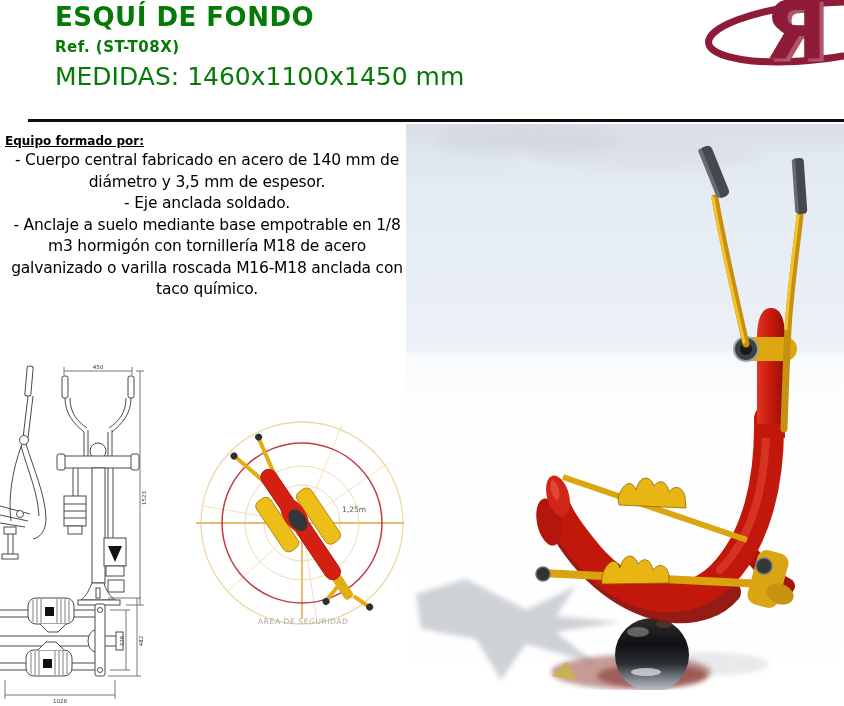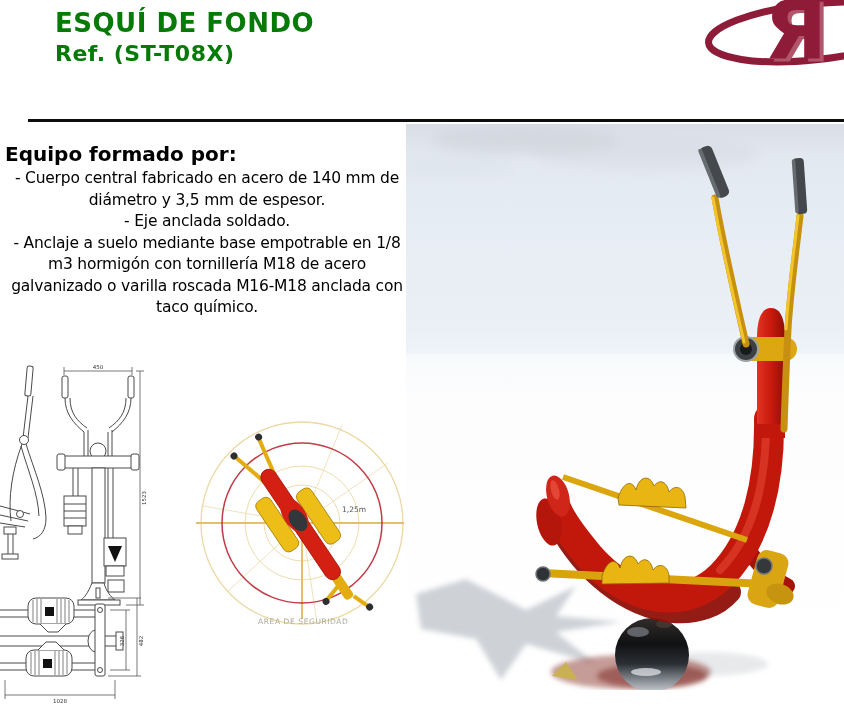--- a/index.html
+++ b/index.html
@@ -1,29 +1,29 @@
 <!DOCTYPE html>
 <html><head>
 <meta charset="utf-8">
 <style>
   html,body{margin:0;padding:0;}
   .page{
     position:relative;width:844px;height:706px;background:#ffffff;
     overflow:hidden;font-family:"DejaVu Sans",sans-serif;
   }
   
-  .title-block{position:absolute;left:55px;top:8px;color:#067a06;}
+  .title-block{position:absolute;left:55px;top:2px;color:#067a06;}
   .title-line1{font-size:26px;font-weight:bold;line-height:31px;letter-spacing:.5px;}
-  .title-line2{font-size:22px;font-weight:bold;line-height:29px;letter-spacing:.5px;}
+  .title-line2{font-size:15px;font-weight:bold;line-height:29px;letter-spacing:.5px;}
   .title-line3{font-size:25px;font-weight:normal;line-height:30px;}
   .logo{position:absolute;left:703px;top:0;width:141px;height:78px;}
   .divider{position:absolute;left:28px;top:119px;width:816px;height:3px;background:#0d0d0d;}
   
   .equip{position:absolute;left:5px;top:130px;width:404px;color:#000;}
-  .equip-heading{font-size:20px;font-weight:bold;margin:12px 0 2px 0;}
+  .equip-heading{font-size:12px;font-weight:bold;text-decoration:underline;margin:4px 0 2px 0;}
   .equip-item{font-size:15.5px;line-height:21.5px;letter-spacing:-.2px;text-align:center;}
   
   .render{
     position:absolute;left:406px;top:124px;width:438px;height:566px;
     background:linear-gradient(180deg,#d9dee6 0%,#e3e9f1 6%,#e7edf4 20%,
       #eaf0f6 36%,#eef3f8 40.2%,#f7fafc 40.8%,#fdfdfe 48%,#ffffff 100%);
   }
   .render svg{position:absolute;left:0;top:0;}
   .abs{position:absolute;}
   .dim-text{font-size:5.5px;fill:#333;font-family:"DejaVu Sans",sans-serif;}
@@ -31,20 +31,21 @@
   .plan-area{font-size:7.5px;fill:#a9a99b;letter-spacing:.6px;font-family:"DejaVu Sans",sans-serif;}
 </style>
 </head>
 <body>
 
 <div class="page">
 
   <div class="title-block">
     <div class="title-line1">ESQUÍ DE FONDO</div>
     <div class="title-line2">Ref. (ST-T08X)</div>
+    <div class="title-line3">MEDIDAS: 1460x1100x1450 mm</div>
   </div>
 
   <svg class="logo" viewBox="0 0 141 78">
     <g transform="rotate(-6 110 32)">
       <ellipse cx="110" cy="32" rx="105" ry="28" fill="none" stroke="#8e1c38" stroke-width="7"></ellipse>
     </g>
     <text x="65" y="62" font-size="82" font-weight="bold" fill="#b1556b" font-family="DejaVu Sans, sans-serif">Я</text>
     <text x="61" y="59" font-size="82" font-weight="bold" fill="#8e1c38" font-family="DejaVu Sans, sans-serif">Я</text>
   </svg>
 

